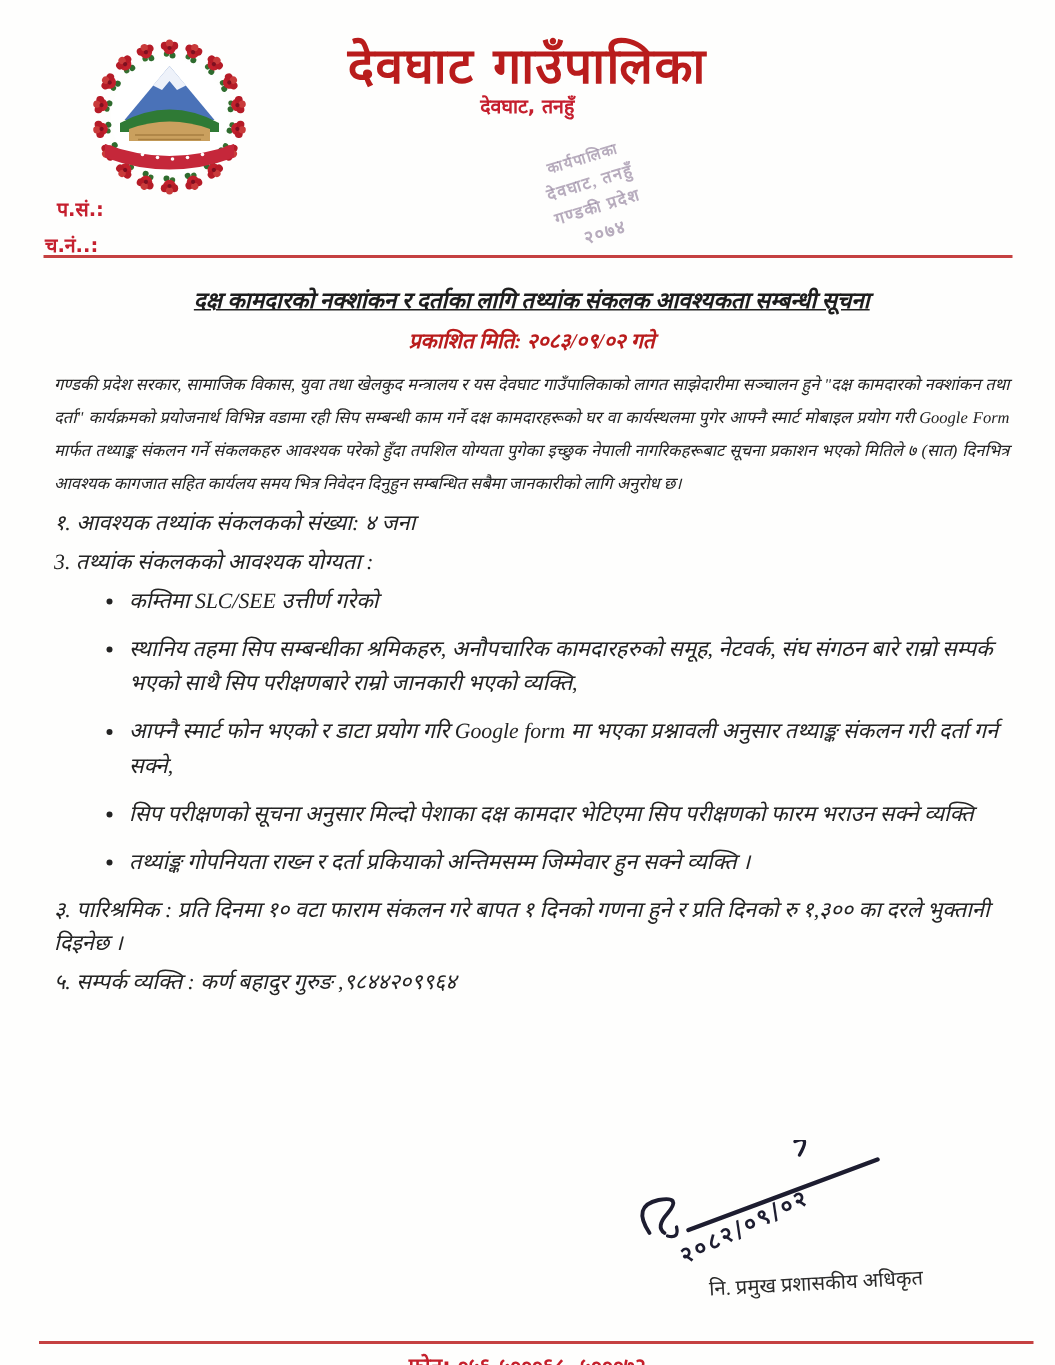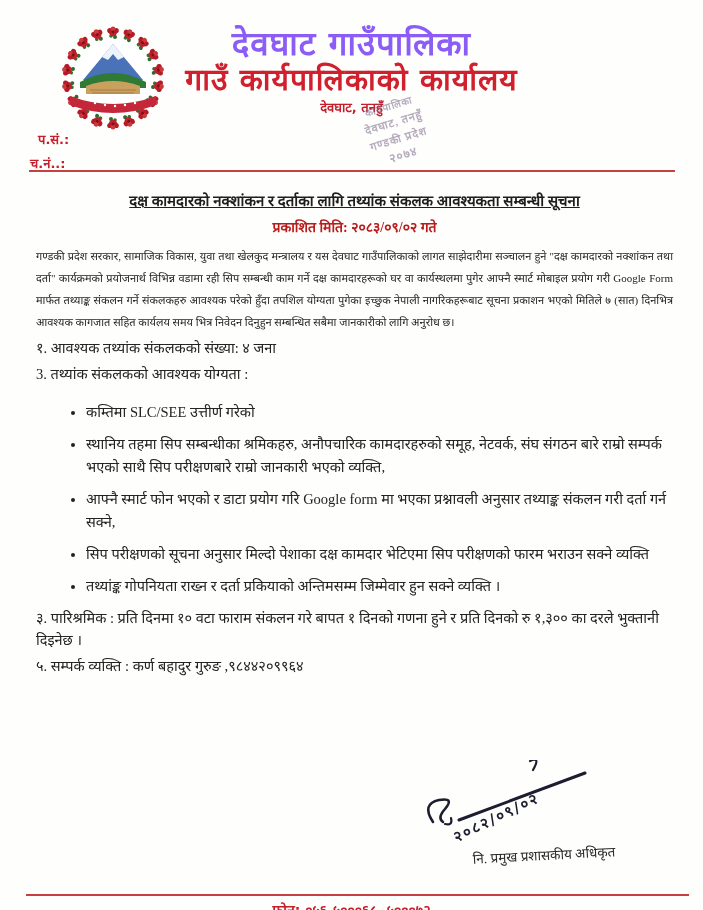--- a/index.html
+++ b/index.html
@@ -7,43 +7,43 @@
     width:703px;height:910px;position:relative;overflow:hidden;
     background:#fefefd;
     font-family:"Liberation Serif","DejaVu Serif",serif;
     color:#232323;
   }
   .page{position:absolute;inset:0;}
   
   .emblem{position:absolute;left:50px;top:24px;width:126px;height:112px;}
   .header-titles{position:absolute;left:0;top:26px;width:100%;text-align:center;pointer-events:none;}
   .h-title{font-family:"DejaVu Sans","Liberation Sans",sans-serif;font-weight:bold;
-    font-size:33px;line-height:36px;color:#8b5cf6;letter-spacing:1px;}
+    font-size:33px;line-height:36px;color:#b91c1c;letter-spacing:1px;}
   .h-sub{font-family:"DejaVu Sans","Liberation Sans",sans-serif;font-weight:bold;
     font-size:30px;line-height:36px;color:#d0202e;letter-spacing:1px;}
   .h-addr{font-family:"DejaVu Sans","Liberation Sans",sans-serif;font-weight:bold;
     font-size:13px;line-height:19px;color:#c51f2e;}
   .stamp{position:absolute;left:302px;top:96px;width:200px;height:108px;
     transform:rotate(-17deg);text-align:center;color:rgba(124,104,136,.55);
     font-size:11px;line-height:17px;font-weight:bold;letter-spacing:1px;pointer-events:none;}
   .stamp .s0{font-size:10px}.stamp .s3{font-size:12px}
   .refline{position:absolute;font-family:"DejaVu Sans","Liberation Sans",sans-serif;
     font-weight:bold;font-size:13px;color:#c51f2e;}
   .ps{left:38px;top:130px;}
   .chn{left:30px;top:154px;}
   .miti{right:30px;top:152px;}
   .red-rule{position:absolute;left:29px;right:28px;top:170px;border-top:2px solid #c54141;}
   
-  .content{position:absolute;left:36px;right:30px;top:190px;}
+  .content{position:absolute;left:36px;right:30px;top:190px;font-style:italic;}
   .notice-title{text-align:center;font-weight:bold;font-size:15px;text-decoration:underline;
     color:#1e1e1e;line-height:22px;}
   .pub-date{text-align:center;font-size:14px;font-weight:bold;margin-top:5px;color:#b91c1c;}
   .para{font-size:11px;line-height:22px;text-align:justify;margin:9px 0 0 0;}
   .point{font-size:14.5px;line-height:22px;margin:4px 0 0 0;}
-  ul.bullets{margin:16px 0 2px 34px;padding-left:16px;}
+  ul.bullets{margin:4px 0 2px 34px;padding-left:16px;}
   ul.bullets li{font-size:14.5px;line-height:23px;margin-bottom:9px;}
   
   .sig-svg{position:absolute;left:415px;top:760px;width:230px;height:85px;}
   .sig-date{position:absolute;left:446px;top:792px;width:160px;
     transform:rotate(-26deg);font-size:15px;font-weight:bold;color:#1d1d30;
     letter-spacing:2px;font-family:"DejaVu Sans",sans-serif;}
   .sig-role{position:absolute;left:428px;top:846px;width:232px;text-align:center;
     font-size:13.5px;color:#2a2a2a;transform:rotate(-3deg);}
   
   .foot-rule{position:absolute;left:26px;right:14px;top:894px;border-top:2.5px solid #c54141;}
@@ -100,21 +100,20 @@
     <path d="M20,72 Q63,88 106,72 L106,81 Q63,97 20,81 Z" fill="#c5273a"></path>
     <circle cx="45" cy="79" r="1.2" fill="#ffffff"></circle>
     <circle cx="55" cy="81" r="1.2" fill="#ffffff"></circle>
     <circle cx="65" cy="82" r="1.2" fill="#ffffff"></circle>
     <circle cx="75" cy="81" r="1.2" fill="#ffffff"></circle>
     <circle cx="85" cy="79" r="1.2" fill="#ffffff"></circle>
   </svg>
 
   <div class="header-titles">
     <div class="h-title">देवघाट गाउँपालिका</div>
-    <div class="h-sub">गाउँ कार्यपालिकाको कार्यालय</div>
     <div class="h-addr">देवघाट, तनहुँ</div>
   </div>
 
   <div class="stamp">
     <div class="s0">कार्यपालिका</div>
     <div class="s1">देवघाट, तनहुँ</div>
     <div class="s2">गण्डकी प्रदेश</div>
     <div class="s3">२०७४</div>
   </div>
 

